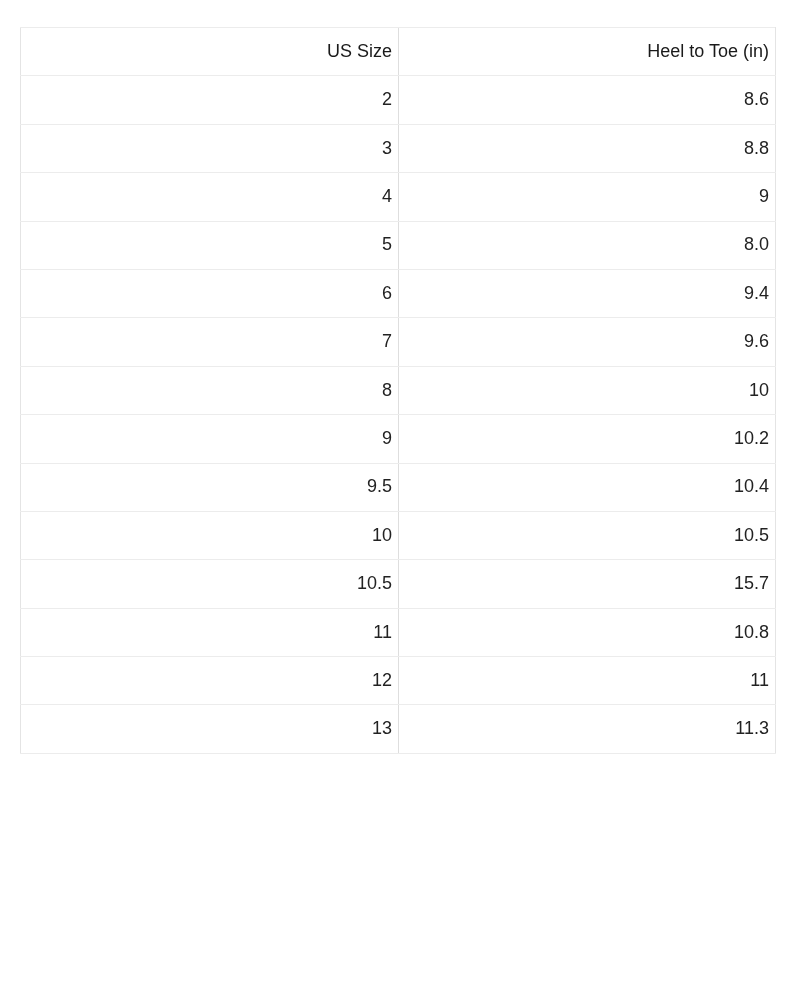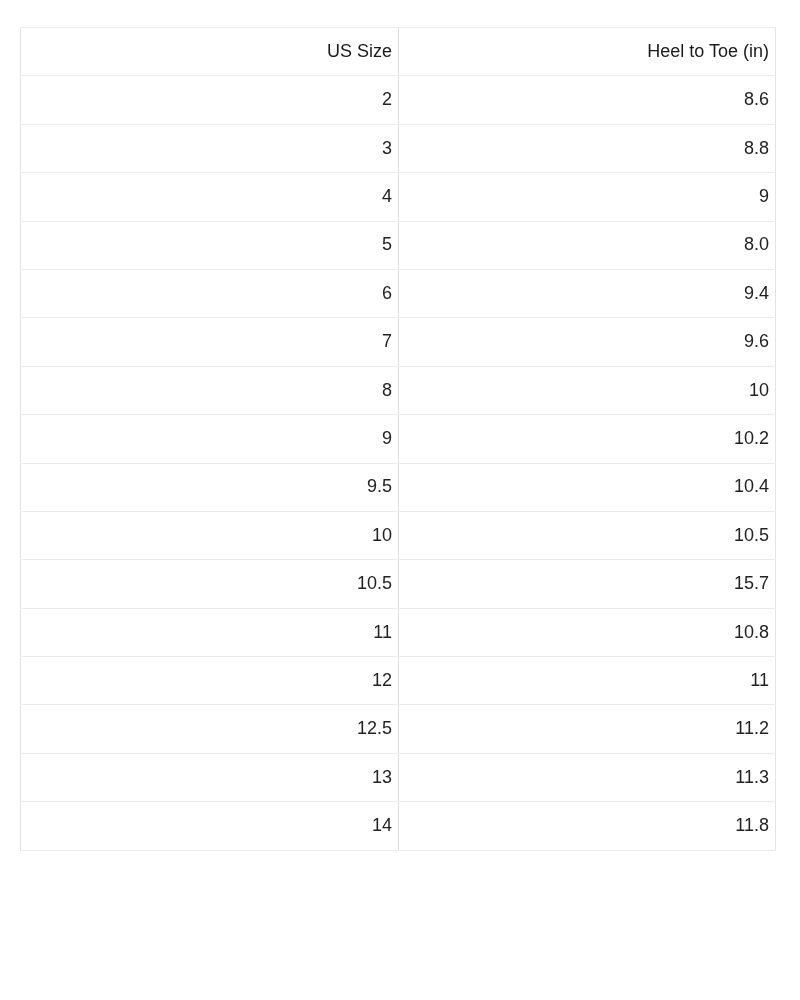--- a/index.html
+++ b/index.html
@@ -132,27 +132,19 @@
           </tr>
           <tr>
             <td class="edge-left">11</td>
             <td class="col-sep edge-right">10.8</td>
           </tr>
           <tr>
             <td class="edge-left">12</td>
             <td class="col-sep edge-right">11</td>
           </tr>
           <tr>
-            <td class="edge-left">12.5</td>
-            <td class="col-sep edge-right">11.2</td>
-          </tr>
-          <tr>
             <td class="edge-left">13</td>
             <td class="col-sep edge-right">11.3</td>
-          </tr>
-          <tr>
-            <td class="edge-left">14</td>
-            <td class="col-sep edge-right">11.8</td>
           </tr>
         </tbody>
     </table>
   </div>
 </div>
 
 </body></html>

